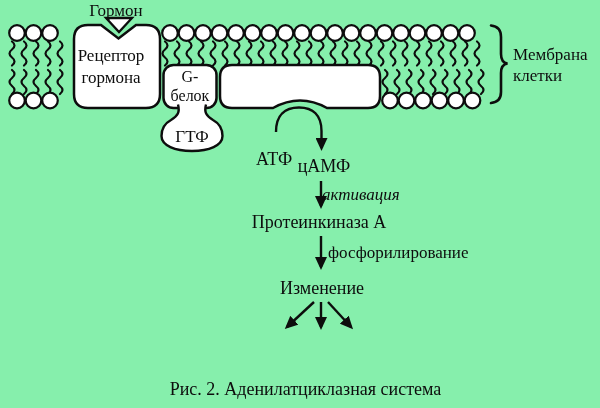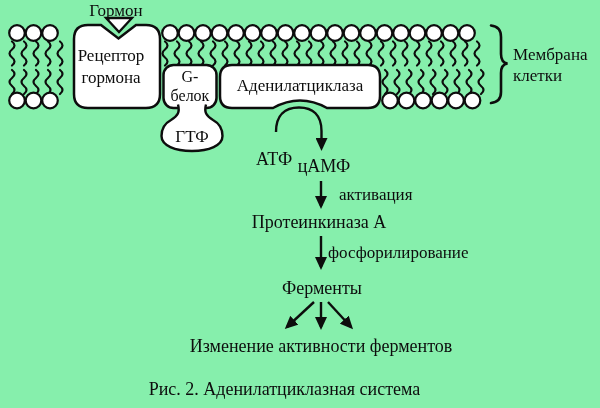--- a/index.html
+++ b/index.html
@@ -138,37 +138,35 @@
   <div class="lbl fs17" style="left:77px;top:45px;width:68px;line-height:21.5px;">
       <span class="ln">Рецептор</span>
       <span class="ln">гормона</span>
     </div>
 
   <div class="lbl fs16" style="left:164px;top:67px;width:52px;line-height:19px;">
       <span class="ln">G-</span>
       <span class="ln">белок</span>
     </div>
 
-  <div class="lbl fs17" style="left:221px;top:76px;width:158px;">Аденилатциклаза</div>
 
   <div class="lbl fs17" style="left:167px;top:127px;width:50px;">ГТФ</div>
 
   <div class="lbl fs17 left" style="left:513px;top:44px;width:90px;line-height:21px;">
       <span class="ln">Мембрана</span>
       <span class="ln">клетки</span>
     </div>
 
   <div class="lbl fs18" style="left:251px;top:149px;width:46px;">АТФ</div>
 
   <div class="lbl fs18" style="left:294px;top:156px;width:60px;">цАМФ</div>
 
-  <div class="lbl fs17 left" style="left:339px;top:185px;">активация</div>
+  <div class="lbl fs17 left" style="left:322px;top:185px;font-style:italic;">активация</div>
 
   <div class="lbl fs18" style="left:238px;top:212px;width:162px;">Протеинкиназа А</div>
 
   <div class="lbl fs17 left" style="left:328px;top:243px;">фосфорилирование</div>
 
-  <div class="lbl fs18" style="left:275px;top:278px;width:94px;">Ферменты</div>
+  <div class="lbl fs18" style="left:275px;top:278px;width:94px;">Изменение</div>
 
-  <div class="lbl fs18" style="left:181px;top:336px;width:280px;">Изменение активности ферментов</div>
 
-  <div class="lbl fs18" style="left:137px;top:379px;width:295px;">Рис. 2. Аденилатциклазная система</div>
+  <div class="lbl fs18" style="left:158px;top:379px;width:295px;">Рис. 2. Аденилатциклазная система</div>
 </div>
 
 </body></html>

